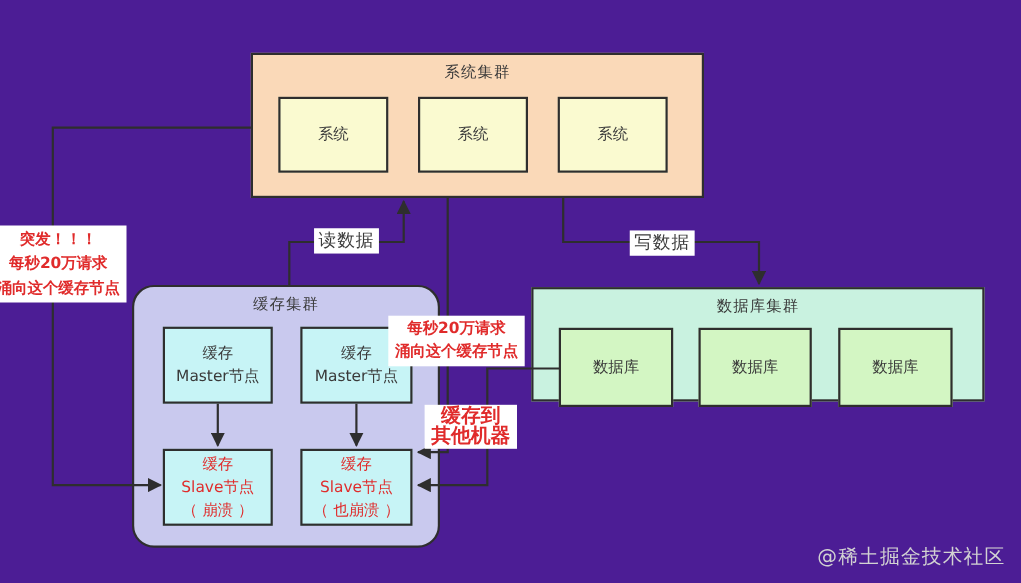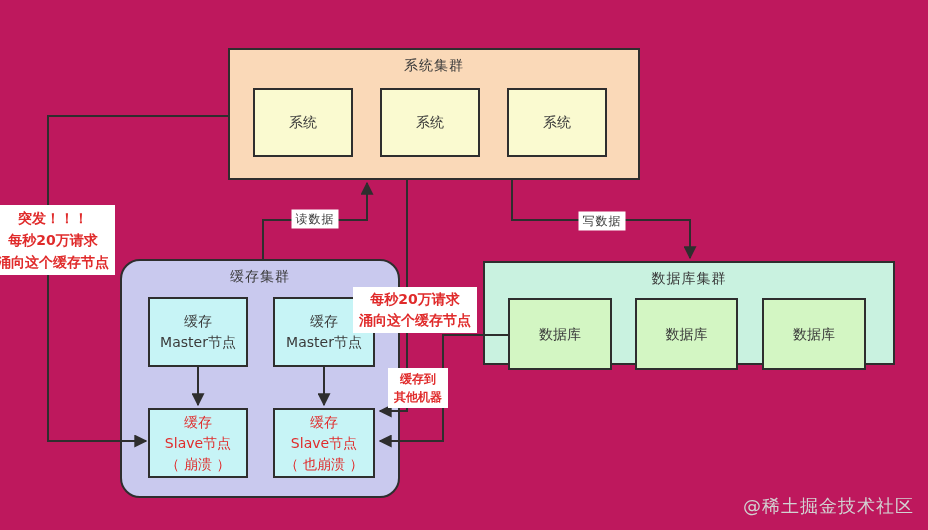--- a/index.html
+++ b/index.html
@@ -1,30 +1,30 @@
 <!DOCTYPE html>
 <html><head>
 <meta charset="utf-8">
 <style>
   html,body{margin:0;padding:0;background:#ffffff;}
   body{width:928px;height:530px;overflow:hidden;
        font-family:"DejaVu Sans","Liberation Sans",sans-serif;}
-  .canvas{position:relative;width:928px;height:530px;background:#be185d;}
+  .canvas{position:relative;width:928px;height:530px;background:#4c1d95;}
   #clusters,#overlays{position:absolute;inset:0;}
   #clusters{z-index:1;}
   #edges{position:absolute;inset:0;z-index:2;}
   #overlays{z-index:3;pointer-events:none;}
   .cluster{position:absolute;border:2px solid #2e2e2e;box-sizing:border-box;}
   .cluster-label{position:absolute;top:7px;left:0;right:0;text-align:center;
        font-size:14px;color:#3a3a3a;letter-spacing:1px;}
   .node{position:absolute;border:2px solid #2e2e2e;box-sizing:border-box;
        display:flex;flex-direction:column;align-items:center;justify-content:center;
        text-align:left;font-size:14px;color:#3a3a3a;line-height:21px;}
   .edge-label{position:absolute;transform:translate(-50%,-50%);background:#ffffff;
-       font-size:12px;color:#3a3a3a;padding:1px 4px;white-space:nowrap;letter-spacing:1px;}
+       font-size:16px;color:#3a3a3a;padding:1px 4px;white-space:nowrap;letter-spacing:1px;}
   .annotation{position:absolute;transform:translate(-50%,-50%);background:#ffffff;
        text-align:center;padding:2px 6px;white-space:nowrap;font-weight:bold;}
   .watermark{position:absolute;right:14px;top:494px;font-size:18px;color:#d2d2d2;
        letter-spacing:1px;z-index:4;margin-left:11px;}
 </style>
 </head>
 <body>
 
 <div class="canvas">
   <div id="clusters">
@@ -93,19 +93,19 @@
       <div class="edge-label" style="left: 602px; top: 221px;">写数据</div>
       <div class="annotation" style="left: 53px; top: 240px; color: rgb(224, 43, 43); font-size: 14px; line-height: 22px;">
         <div>突发！！！</div>
         <div>每秒20万请求</div>
         <div>涌向这个缓存节点</div>
       </div>
       <div class="annotation" style="left: 415px; top: 310px; color: rgb(224, 43, 43); font-size: 14px; line-height: 21px;">
         <div>每秒20万请求</div>
         <div>涌向这个缓存节点</div>
       </div>
-      <div class="annotation" style="left: 418px; top: 388px; color: rgb(224, 43, 43); font-size: 12px; line-height: 18px;">
+      <div class="annotation" style="left: 428px; top: 388px; color: rgb(224, 43, 43); font-size: 18px; line-height: 18px;">
         <div>缓存到</div>
         <div>其他机器</div>
       </div>
     </div>
   <div class="watermark">@稀土掘金技术社区</div>
 </div>
 
 </body></html>

